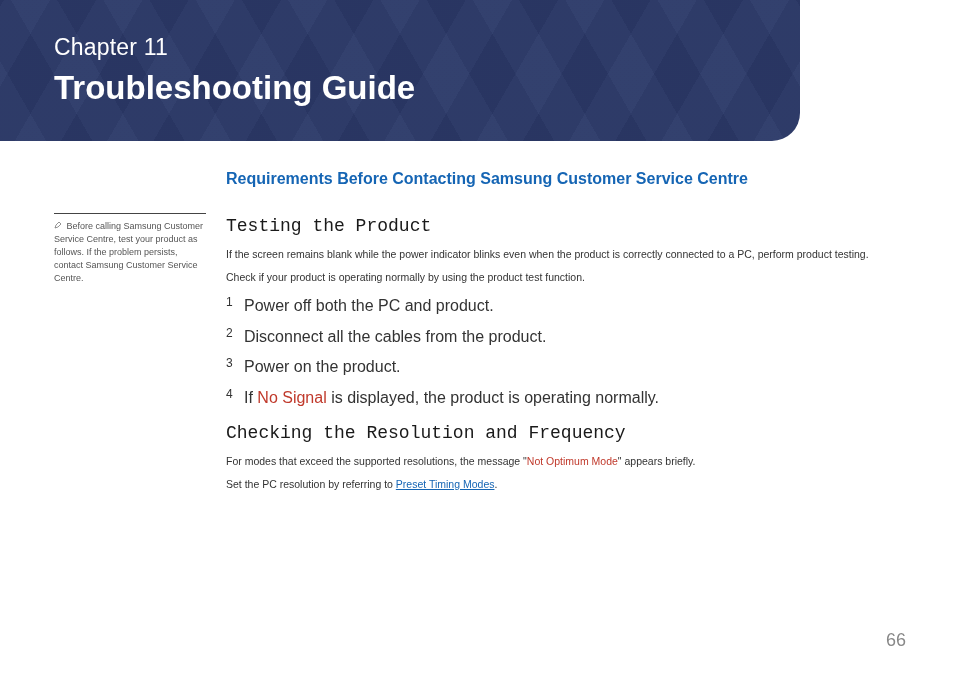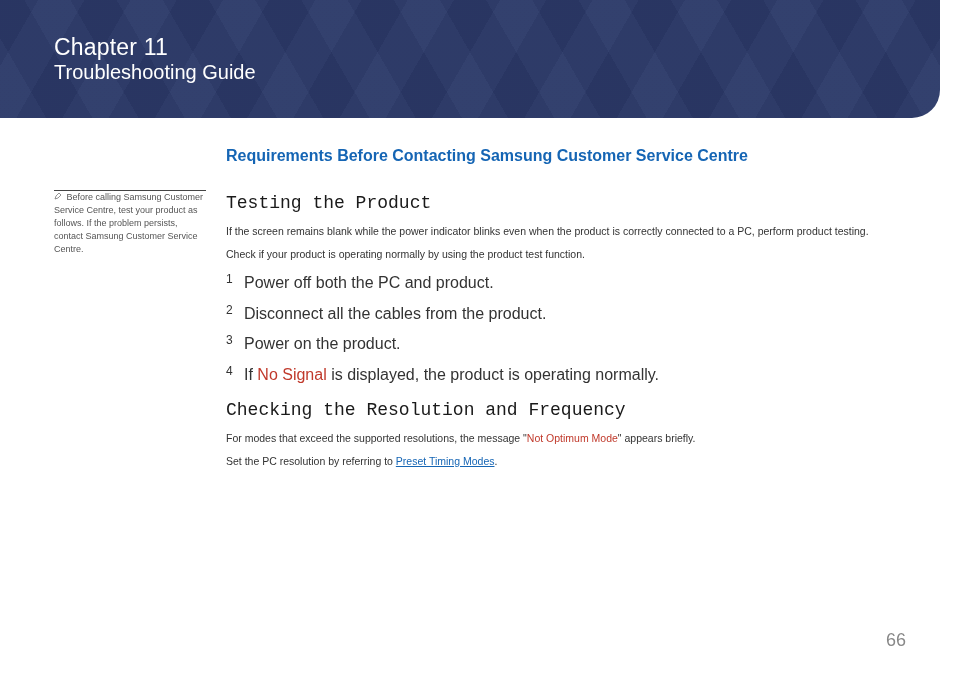--- a/index.html
+++ b/index.html
@@ -13,49 +13,50 @@
     overflow: hidden;
   }
   .header {
     background: #2b3968;
     background-image:
       repeating-linear-gradient(60deg, rgba(255,255,255,0.02) 0 40px, rgba(0,0,0,0.03) 40px 80px),
       repeating-linear-gradient(-60deg, rgba(255,255,255,0.02) 0 40px, rgba(0,0,0,0.03) 40px 80px);
     color: #ffffff;
     padding: 34px 0 34px 54px;
     border-bottom-right-radius: 28px;
-    width: 940px;
+    width: 800px;
   }
   .header .chapter {
     font-size: 23px;
     font-weight: 400;
     letter-spacing: 0.2px;
   }
   .header .title {
-    font-size: 20px;
-    font-weight: 400;
-    margin-top: 0;
+    font-size: 33px;
+    font-weight: 700;
+    margin-top: 8px;
   }
   .content {
     position: relative;
     padding: 28px 60px 0 226px;
   }
   .section-heading {
     color: #1565b4;
     font-size: 16px;
     font-weight: 600;
     margin-bottom: 26px;
     line-height: 1.3;
   }
   .sidebar-note {
     position: absolute;
     left: 54px;
     top: 72px;
     width: 152px;
     border-top: 1px solid #444;
+    padding-top: 6px;
     font-size: 9px;
     color: #555;
     line-height: 1.45;
   }
   .sidebar-note .pen {
     display: inline-block;
     width: 10px;
     color: #666;
   }
   .sub-heading {

